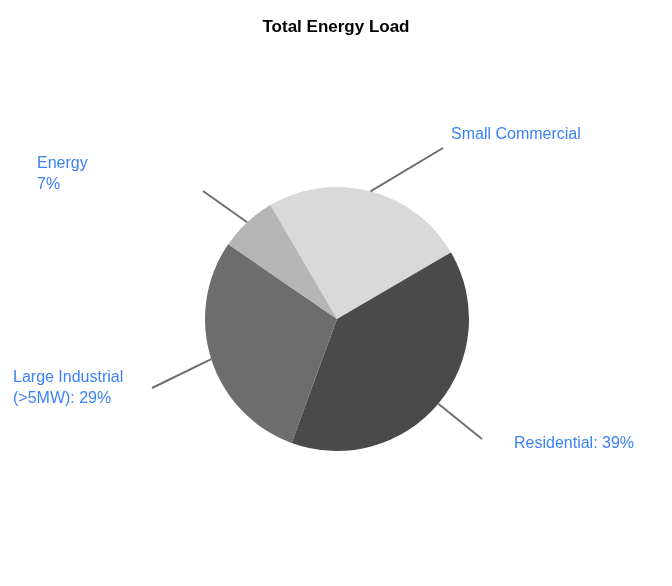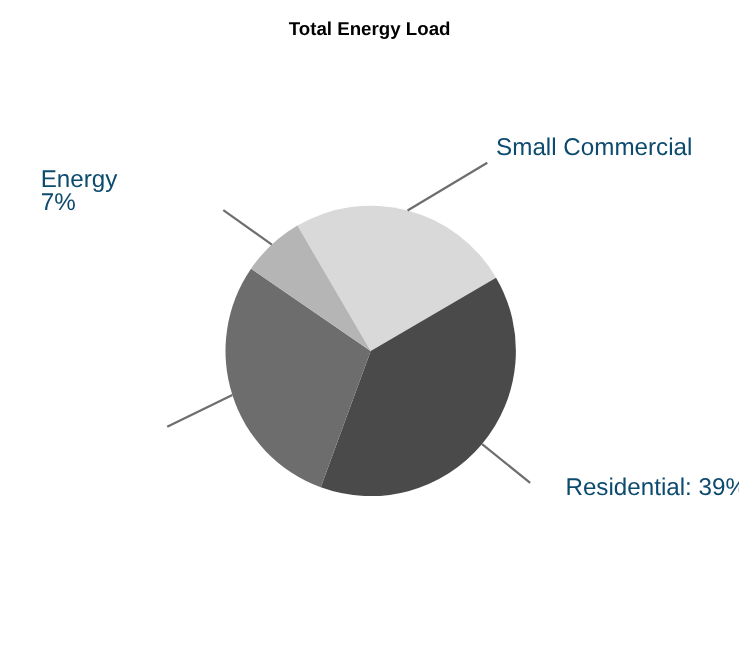--- a/index.html
+++ b/index.html
@@ -26,23 +26,23 @@
     font-weight: 700;
     color: #000000;
   }
   #pie-svg {
     position: absolute;
     top: 0;
     left: 0;
   }
   .chart-label {
     position: absolute;
-    font-size: 22px;
+    font-size: 16px;
     line-height: 21px;
-    color: #0c4a6e;
+    color: #3b82f6;
     white-space: nowrap;
   }
   .chart-label span { display: block; }
   #label-small       { left: 451px; top: 123px; }
   #label-medium      { left: 37px;  top: 152px; }
   #label-large       { left: 13px;  top: 366px; }
   #label-residential { left: 514px; top: 432px; }
 </style>
 </head>
 <body>
@@ -63,19 +63,23 @@
     </svg>
 
   <div class="chart-label" id="label-small">
     <span>Small Commercial</span>
   </div>
 
   <div class="chart-label" id="label-residential">
     <span>Residential: 39%</span>
   </div>
 
+  <div class="chart-label" id="label-large">
+    <span>Large Industrial</span>
+    <span>(&gt;5MW): 29%</span>
+  </div>
 
   <div class="chart-label" id="label-medium">
     <span>Energy</span>
     <span>7%</span>
   </div>
 
 </div>
 
 </body></html>

